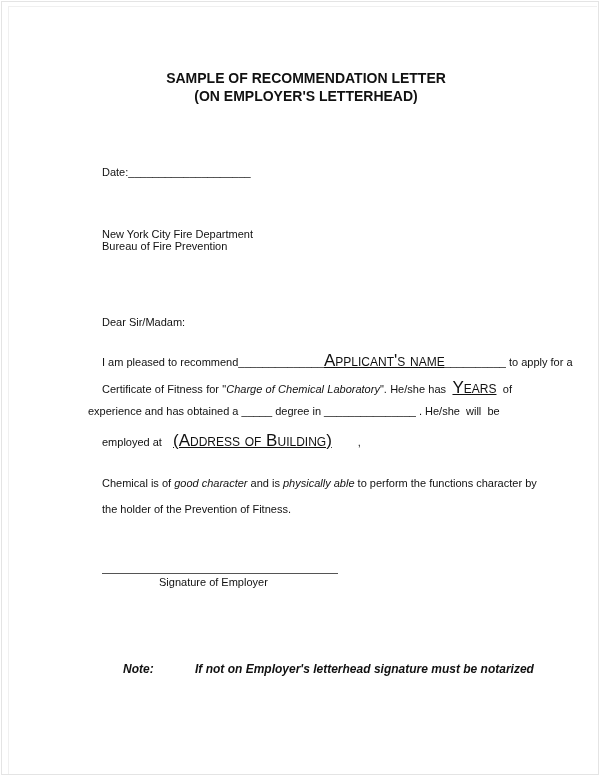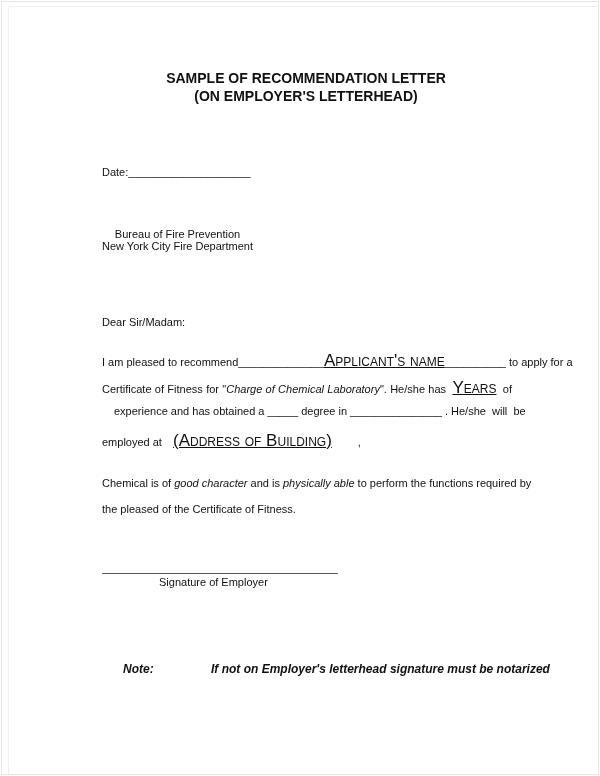--- a/index.html
+++ b/index.html
@@ -3,21 +3,21 @@
 <meta charset="utf-8">
 <style>
   html, body { margin:0; padding:0; }
   body { width:600px; height:776px; background:#ffffff; position:relative; overflow:hidden;
          font-family:"Liberation Sans", sans-serif; color:#111; }
   .page { position:absolute; left:1px; top:1px; width:596px; height:772px;
           border:1px solid #e4e4e4; background:#fff; }
   .inner-edge { position:absolute; left:6px; top:4px; width:588px; height:767px; border-left:1px solid #f0f0f0; border-top:1px solid #f0f0f0; }
   .abs { position:absolute; white-space:nowrap; }
   .title { font-weight:bold; font-size:14px; text-align:center; width:600px; left:6px; }
-  .body { font-size:11px;text-align:center; }
+  .body { font-size:11px; }
   .sc { font-variant:small-caps; font-size:17px; }
   .u { text-decoration:underline; }
   .it { font-style:italic; }
   .bi { font-weight:bold; font-style:italic; font-size:12px; }
   .sigline { position:absolute; left:102px; top:573px; width:236px; border-top:1px solid #555; }
   .just { text-align:justify; text-align-last:justify; width:410px; }
 </style>
 </head>
 <body>
 
@@ -26,53 +26,53 @@
 </div>
 
 <div class="abs title" style="top:70px;">SAMPLE OF RECOMMENDATION LETTER</div>
 <div class="abs title" style="top:88px;">(ON EMPLOYER'S LETTERHEAD)</div>
 
 <div class="abs body" style="left:102px; top:166px;">
   <span>Date:</span><span>____________________</span>
 </div>
 
 <div class="abs body" style="left:102px; top:228px; line-height:12.3px;">
+  <div>New York City Fire Department</div>
   <div>Bureau of Fire Prevention</div>
-  <div>New York City Fire Department</div>
 </div>
 
 <div class="abs body" style="left:102px; top:316px;">Dear Sir/Madam:</div>
 
 <div class="abs body just" style="left:102px; top:351px;">
   <span>I am pleased to recommend</span><span>______________</span><span class="sc u">Applicant's name</span><span>__________</span>
   <span>to apply for a</span>
 </div>
 
 <div class="abs body just" style="left:102px; top:378px;">
   <span><span>Certificate of Fitness for "</span><span class="it">Charge of Chemical Laboratory</span><span>".  He/she has</span></span>
   <span class="sc u" style="padding:0 3px;margin-top:38px;">Years</span>
   <span>of</span>
 </div>
 
-<div class="abs body just" style="left:114px; top:405px;">
+<div class="abs body just" style="left:88px; top:405px;">
   <span>experience and has obtained a</span>
   <span>_____</span>
   <span>degree in</span>
   <span>_______________</span>
   <span>.</span>
   <span style="white-space:pre;">He/she  will  be</span>
 </div>
 
 <div class="abs body" style="left:102px; top:431px;">
   <span>employed at</span>
   <span class="sc u" style="padding-left:8px; padding-right:26px;"><span>(Address of Building)</span></span><span>,</span>
 </div>
 
 <div class="abs body" style="left:102px; top:477px;">
-  <span>Chemical is of </span><span class="it">good character</span><span> and is </span><span class="it">physically able</span><span> to perform the functions required by</span>
+  <span>Chemical is of </span><span class="it">good character</span><span> and is </span><span class="it">physically able</span><span> to perform the functions character by</span>
 </div>
-<div class="abs body" style="left:102px; top:503px;">the pleased of the Certificate of Fitness.</div>
+<div class="abs body" style="left:102px; top:503px;">the holder of the Prevention of Fitness.</div>
 
 <div class="sigline"></div>
 <div class="abs body" style="left:159px; top:576px;">Signature of Employer</div>
 
 <div class="abs bi" style="left:123px; top:662px;">Note:</div>
-<div class="abs bi" style="left:195px; top:662px;margin-left:16px;">If not on Employer's letterhead signature must be notarized</div>
+<div class="abs bi" style="left:195px; top:662px;">If not on Employer's letterhead signature must be notarized</div>
 
 </body></html>

